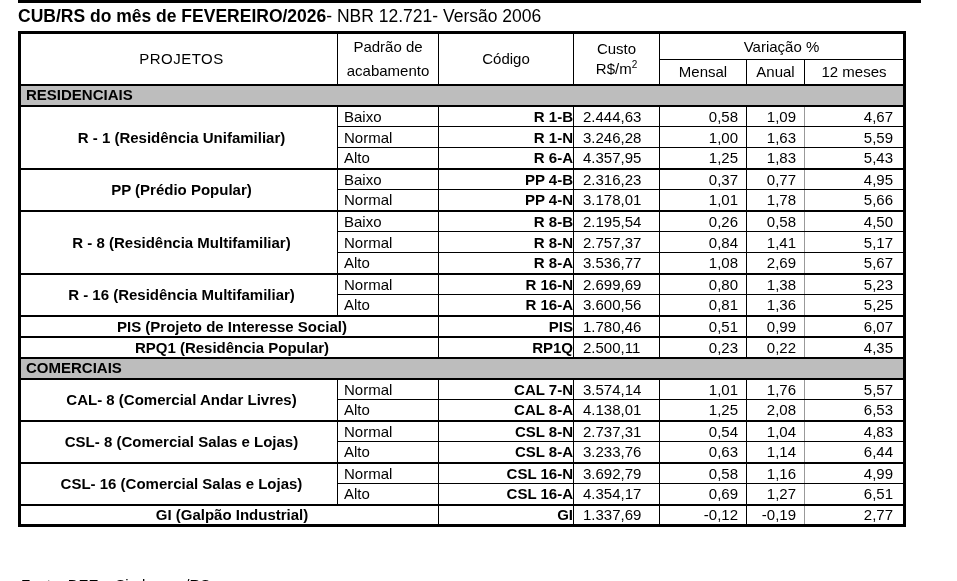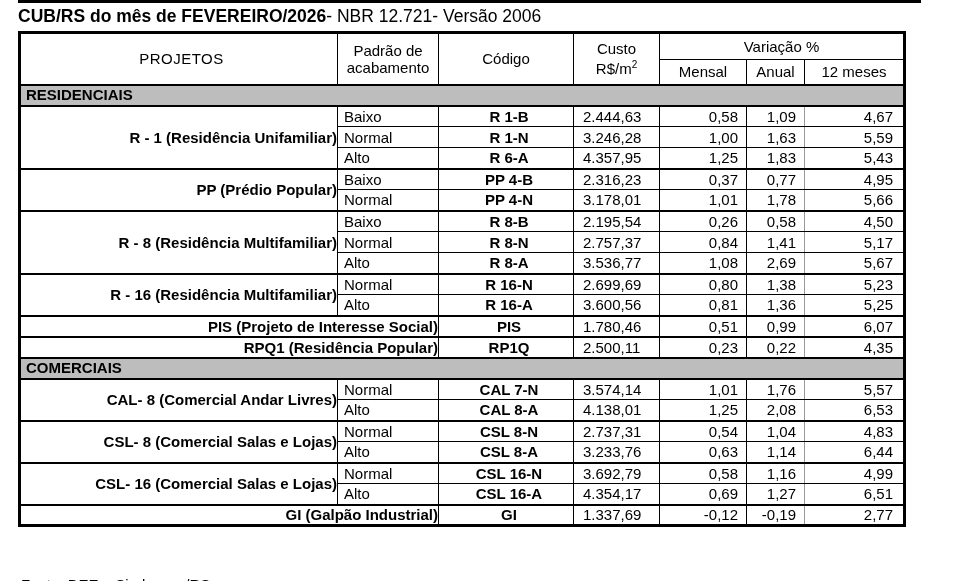--- a/index.html
+++ b/index.html
@@ -40,23 +40,23 @@
   th.custo-h div{ line-height:16px; }
   th.custo-h sup{ font-size:10px; }
   tr.section-row td{
     background:var(--section-bg);
     border-top:2px solid var(--border); border-bottom:2px solid var(--border);
     font-weight:bold; font-size:14.5px; text-align:left;
     height:19px; padding:0 0 1px 5px;
   }
   .cub tbody td{ font-size:15px; height:21px; }
   tr.group-start td{ border-top:2px solid var(--border); }
-  td.name{ font-weight:bold; text-align:right; padding-left:5px;margin-top:20px; }
+  td.name{ font-weight:bold; text-align:center; padding-left:5px;margin-top:20px; }
   td.padrao{ text-align:left; padding-left:6px; }
-  td.codigo{ font-weight:bold; text-align:center; padding-left:6px; }
+  td.codigo{ font-weight:bold; text-align:right; padding-left:6px; }
   td.custo{ text-align:left; padding-left:9px; }
   td.num{ text-align:right; padding-right:8px; }
   td.cell-anual{ border-right:1px solid var(--light-divider);margin-left:8px; }
   td.cell-meses12{ padding-right:10px; }
   .source-note{
     position:absolute; left:21px; top:576px; font-size:15px;
   }
 </style>
 </head>
 <body>
@@ -73,21 +73,21 @@
       <col style="width:101px">
       <col style="width:135px">
     <col style="width:86px">
       <col style="width:87px">
       <col style="width:58px">
       <col style="width:100px">
   </colgroup>
   <thead>
     <tr class="h1">
       <th class="projetos" rowspan="2">PROJETOS</th>
-      <th rowspan="2" style="white-space:normal; line-height:17px;">Padrão de acabamento</th>
+      <th rowspan="2" style="white-space:normal; line-height:24px;">Padrão de acabamento</th>
       <th rowspan="2">Código</th>
       <th class="custo-h" rowspan="2">
         <div>Custo</div>
         <div><span>R$/m</span><sup>2</sup></div>
       </th>
       <th colspan="3">Variação %</th>
     </tr>
     <tr class="h2">
       <th>Mensal</th>
       <th>Anual</th>

